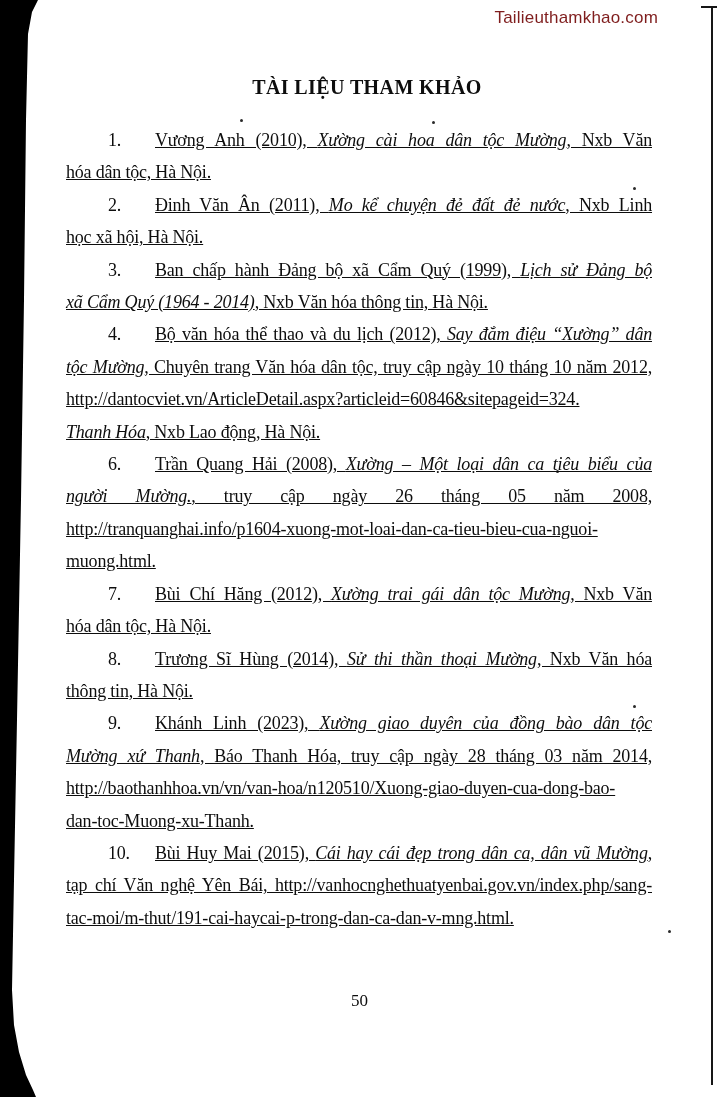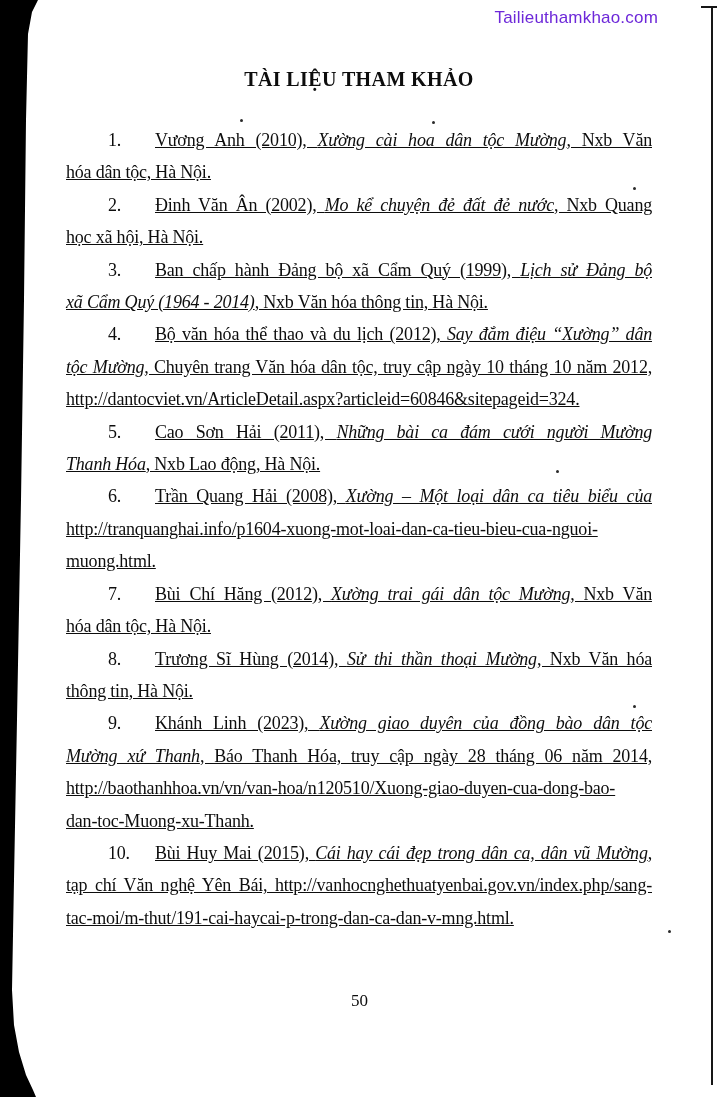--- a/index.html
+++ b/index.html
@@ -14,25 +14,25 @@
     clip-path: polygon(0px 0px, 38px 0px, 32px 12px, 28px 34px, 26px 120px,
       24px 300px, 21px 500px, 17px 720px, 14px 880px, 12px 990px, 14px 1025px,
       19px 1052px, 26px 1075px, 33px 1090px, 36px 1097px, 0px 1097px);
   }
   .scan-right-line { position:absolute; left:711px; top:6px; width:2px; height:1079px; background:#161616; }
   .scan-right-hook { position:absolute; left:701px; top:6px; width:16px; height:2px; background:#161616; }
   .speck { position:absolute; width:3px; height:3px; background:#2a2a2a; border-radius:50%; }
 
   .watermark {
     position:absolute; top:8px; right:61px;
-    font-family:"Liberation Sans", sans-serif; font-size:17px; color:#6d28d9;
+    font-family:"Liberation Sans", sans-serif; font-size:17px; color:#7f1d1d;
     letter-spacing:0.2px;
   }
   .doc-title {
-    position:absolute; top:68px; left:66px; width:586px; margin:0;
+    position:absolute; top:68px; left:66px; width:586px; margin:8px;
     text-align:center; font-size:20px; font-weight:bold; letter-spacing:0.4px;
   }
   .refs {
     position:absolute; top:124px; left:66px; width:586px;
     font-size:18px; line-height:32.4px; letter-spacing:-0.2px;text-decoration:underline;
   }
   .line { white-space:nowrap; text-align:justify; text-align-last:justify; }
   .line.last { text-align:left; text-align-last:left; }
   .ref-num { display:inline-block; margin-left:42px; width:47px; }
   .it { font-style:italic; }
@@ -56,38 +56,38 @@
   <div class="speck" style="left:633px; top:705px;"></div>
   <div class="speck" style="left:668px; top:930px;"></div>
 
   <div class="watermark">Tailieuthamkhao.com</div>
 
   <h1 class="doc-title">TÀI LIỆU THAM KHẢO</h1>
 
   <div class="refs" id="refs">
       <div class="line"><span class="ref-num">1.</span><span>Vương Anh (2010), </span><span class="it">Xường cài hoa dân tộc Mường</span><span>, Nxb Văn</span></div>
       <div class="line last"><span>hóa dân tộc, Hà Nội.</span></div>
-      <div class="line"><span class="ref-num">2.</span><span>Đinh Văn Ân (2002), </span><span class="it">Mo kể chuyện đẻ đất đẻ nước</span><span>, Nxb Quang</span></div>
+      <div class="line"><span class="ref-num">2.</span><span>Đinh Văn Ân (2011), </span><span class="it">Mo kể chuyện đẻ đất đẻ nước</span><span>, Nxb Linh</span></div>
       <div class="line last"><span>học xã hội, Hà Nội.</span></div>
       <div class="line"><span class="ref-num">3.</span><span>Ban chấp hành Đảng bộ xã Cẩm Quý (1999), </span><span class="it">Lịch sử Đảng bộ</span></div>
       <div class="line last"><span class="it">xã Cẩm Quý (1964 - 2014)</span><span>, Nxb Văn hóa thông tin, Hà Nội.</span></div>
       <div class="line"><span class="ref-num">4.</span><span>Bộ văn hóa thể thao và du lịch (2012), </span><span class="it">Say đắm điệu “Xường” dân</span></div>
       <div class="line"><span class="it">tộc Mường</span><span>, Chuyên trang Văn hóa dân tộc, truy cập ngày 10 tháng 10 năm 2012,</span></div>
       <div class="line last"><span>http://dantocviet.vn/ArticleDetail.aspx?articleid=60846&amp;sitepageid=324.</span></div>
-      <div class="line"><span class="ref-num">5.</span><span>Cao Sơn Hải (2011), </span><span class="it">Những bài ca đám cưới người Mường</span></div>
       <div class="line last"><span class="it">Thanh Hóa</span><span>, Nxb Lao động, Hà Nội.</span></div>
       <div class="line"><span class="ref-num">6.</span><span>Trần Quang Hải (2008), </span><span class="it">Xường – Một loại dân ca tiêu biểu của</span></div>
+      <div class="line"><span class="it">người Mường.</span><span>, truy cập ngày 26 tháng 05 năm 2008,</span></div>
       <div class="line"><span>http://tranquanghai.info/p1604-xuong-mot-loai-dan-ca-tieu-bieu-cua-nguoi-</span></div>
       <div class="line last"><span>muong.html.</span></div>
       <div class="line"><span class="ref-num">7.</span><span>Bùi Chí Hăng (2012), </span><span class="it">Xường trai gái dân tộc Mường</span><span>, Nxb Văn</span></div>
       <div class="line last"><span>hóa dân tộc, Hà Nội.</span></div>
       <div class="line"><span class="ref-num">8.</span><span>Trương Sĩ Hùng (2014), </span><span class="it">Sử thi thần thoại Mường</span><span>, Nxb Văn hóa</span></div>
       <div class="line last"><span>thông tin, Hà Nội.</span></div>
       <div class="line"><span class="ref-num">9.</span><span>Khánh Linh (2023), </span><span class="it">Xường giao duyên của đồng bào dân tộc</span></div>
-      <div class="line"><span class="it">Mường xứ Thanh</span><span>, Báo Thanh Hóa, truy cập ngày 28 tháng 06 năm 2014,</span></div>
+      <div class="line"><span class="it">Mường xứ Thanh</span><span>, Báo Thanh Hóa, truy cập ngày 28 tháng 03 năm 2014,</span></div>
       <div class="line"><span>http://baothanhhoa.vn/vn/van-hoa/n120510/Xuong-giao-duyen-cua-dong-bao-</span></div>
       <div class="line last"><span>dan-toc-Muong-xu-Thanh.</span></div>
       <div class="line"><span class="ref-num">10.</span><span>Bùi Huy Mai (2015), </span><span class="it">Cái hay cái đẹp trong dân ca, dân vũ Mường</span><span>,</span></div>
       <div class="line"><span>tạp chí Văn nghệ Yên Bái, http://vanhocnghethuatyenbai.gov.vn/index.php/sang-</span></div>
       <div class="line last"><span>tac-moi/m-thut/191-cai-haycai-p-trong-dan-ca-dan-v-mng.html.</span></div>
     </div>
 
   <div class="page-num">50</div>
 
 </div>

